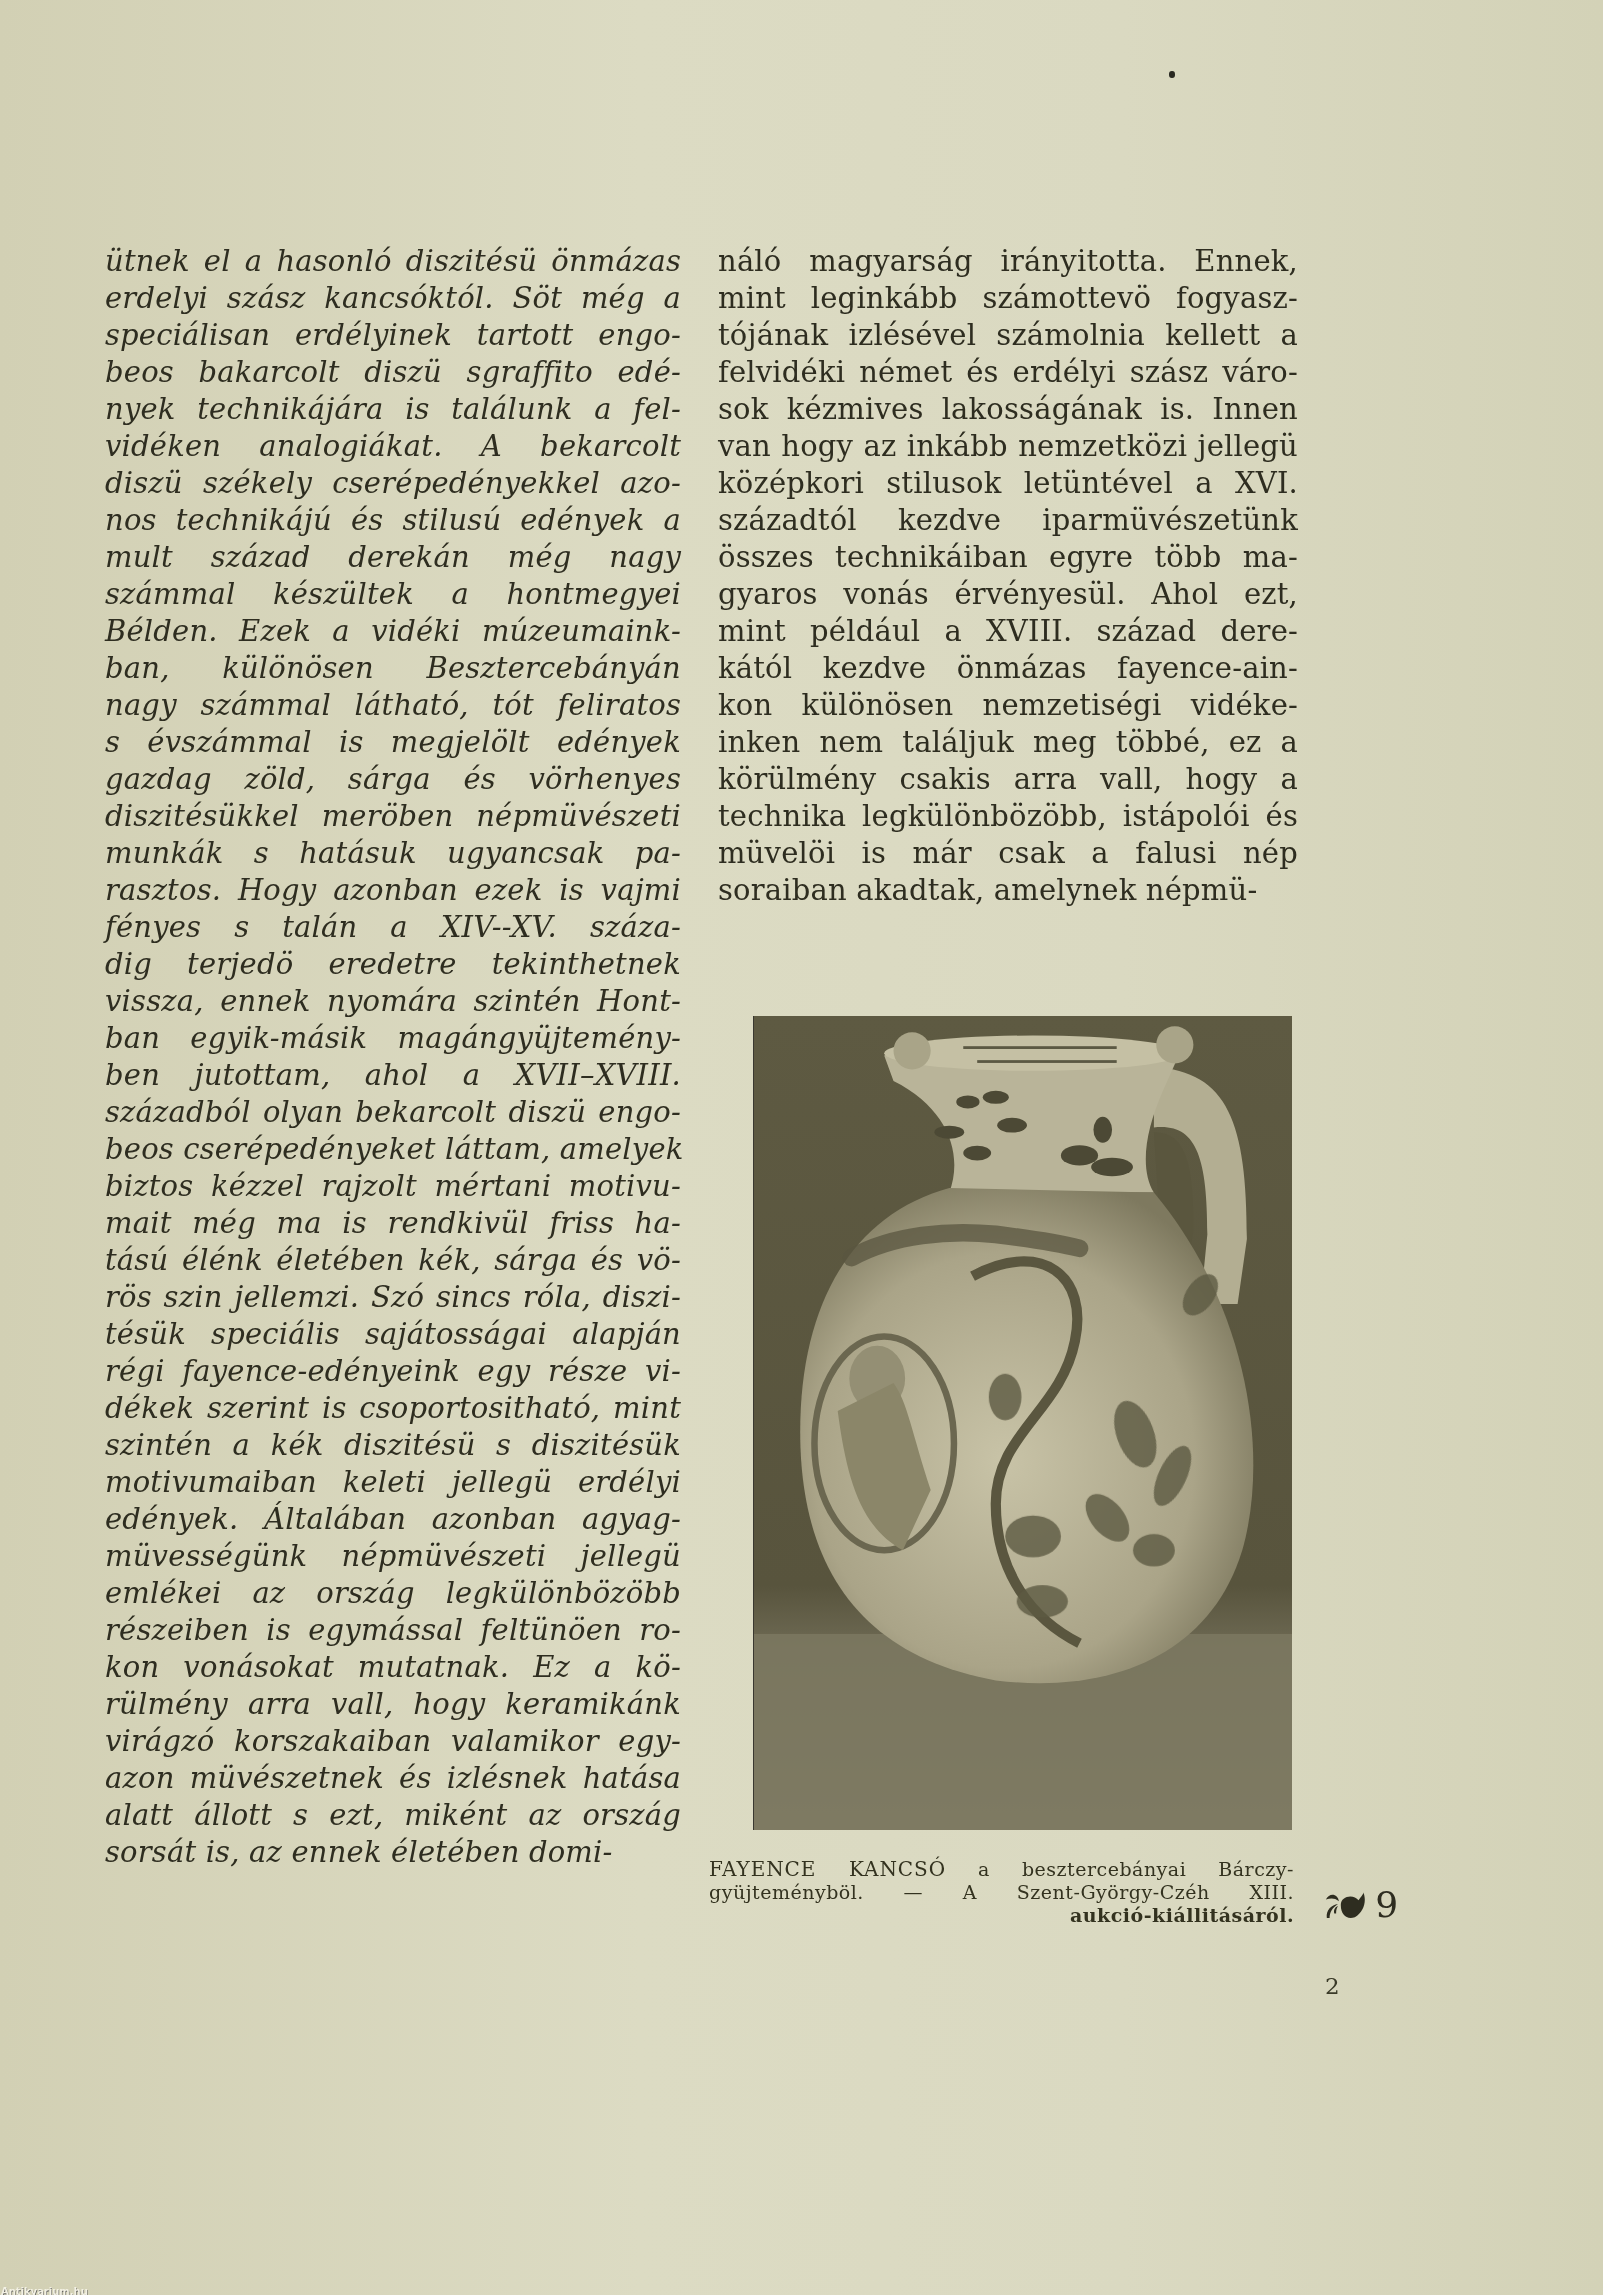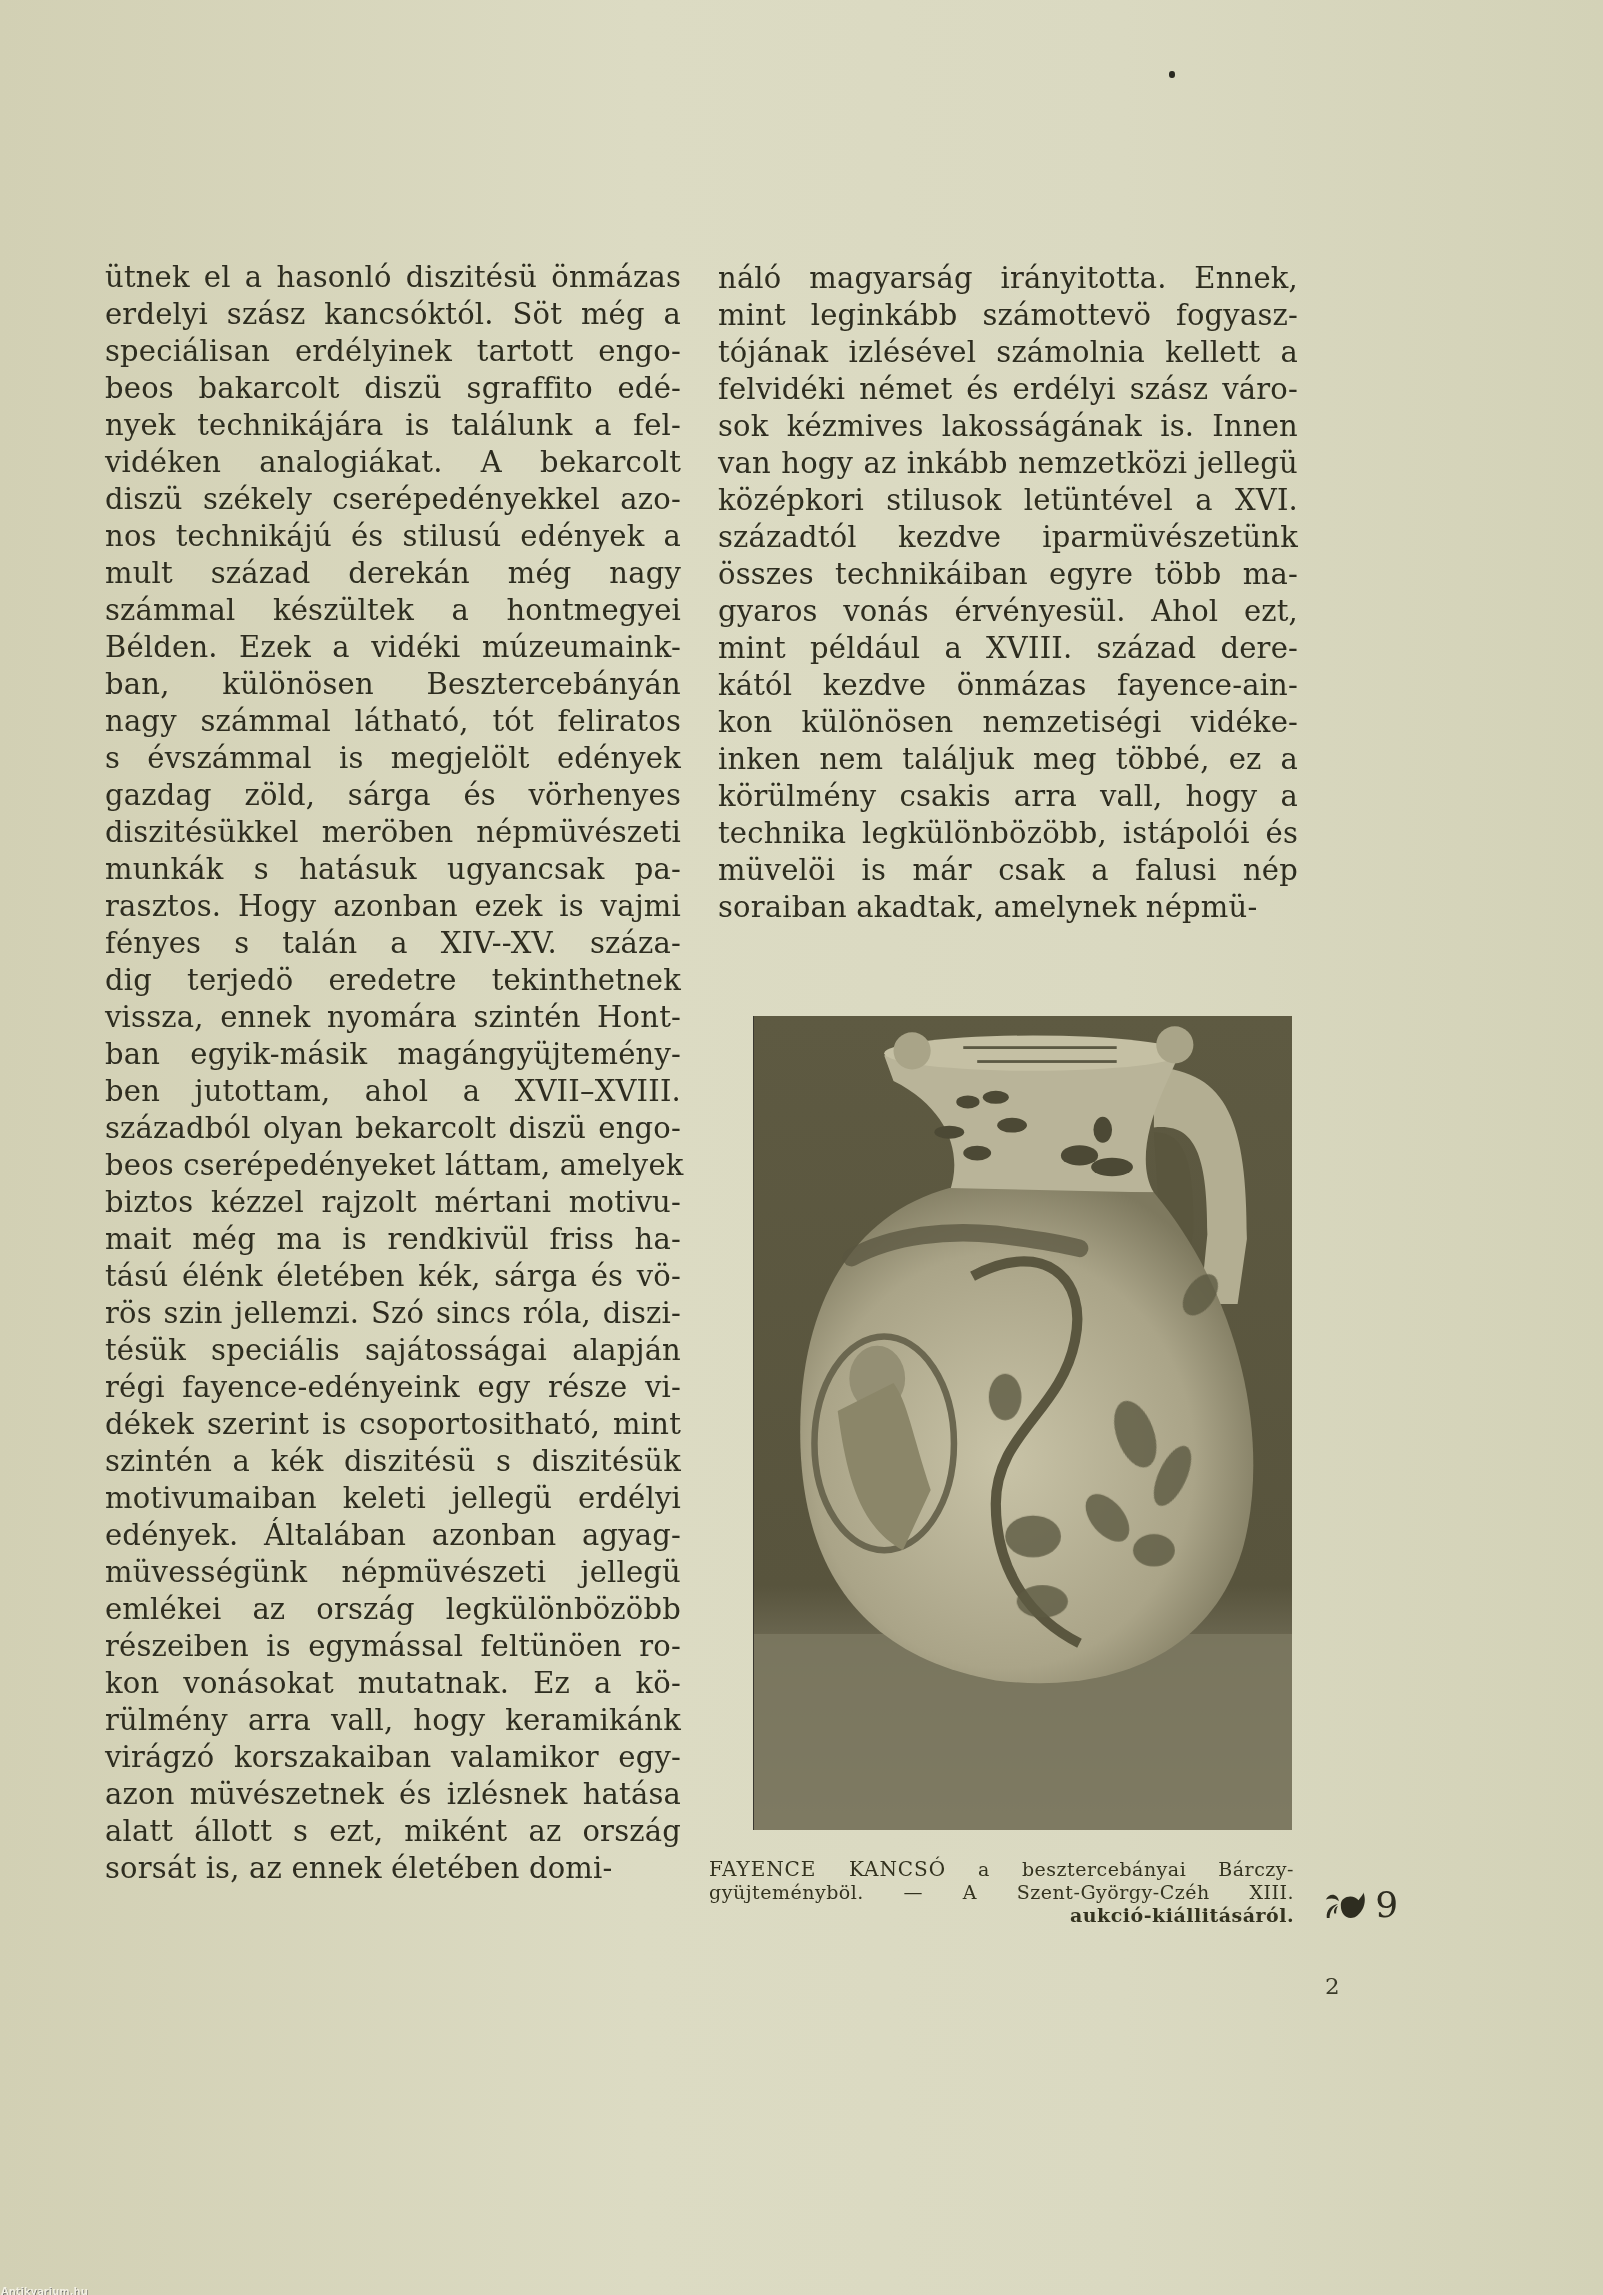--- a/index.html
+++ b/index.html
@@ -19,22 +19,22 @@
   }
   .col .line {
     display: block;
     white-space: nowrap;
     text-align: justify;
     text-align-last: justify;
     height: 37px;
     overflow: visible;
   }
   .col .line.last { text-align-last: left; }
-  #col-left  { left: 105px;  top: 259px; width: 576px; }
-  #col-right { left: 718px; top: 260px; width: 580px; }
+  #col-left  { left: 105px;  top: 243px; width: 576px; font-style: italic; }
+  #col-right { left: 718px; top: 243px; width: 580px; }
 
   #photo {
     position: absolute; left: 753px; top: 1016px;
     width: 538px; height: 814px;
     background: #5c5840;
     overflow: hidden;
     border-left: 1.4px solid #3a3830;
   }
   #photo svg { display:block; width:100%; height:100%; }
 

